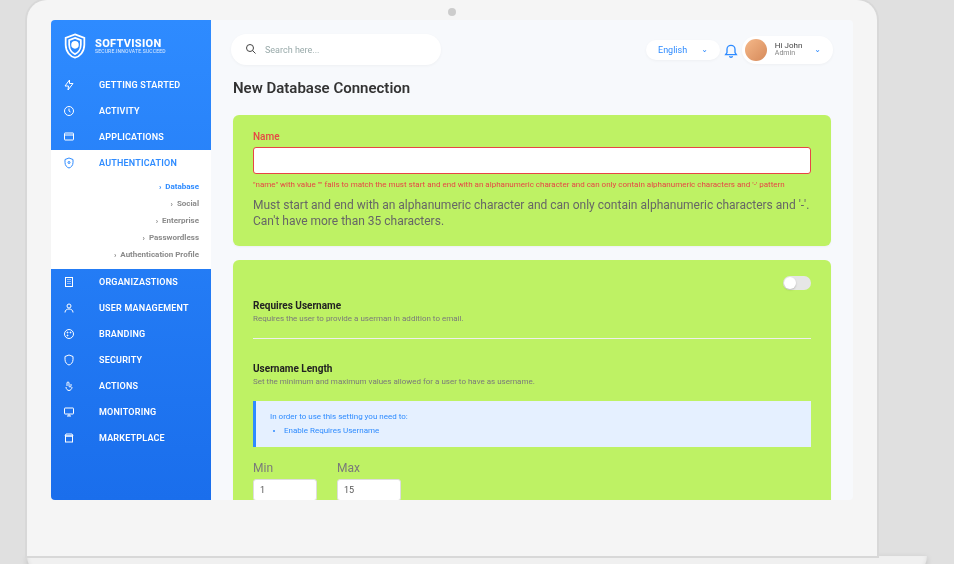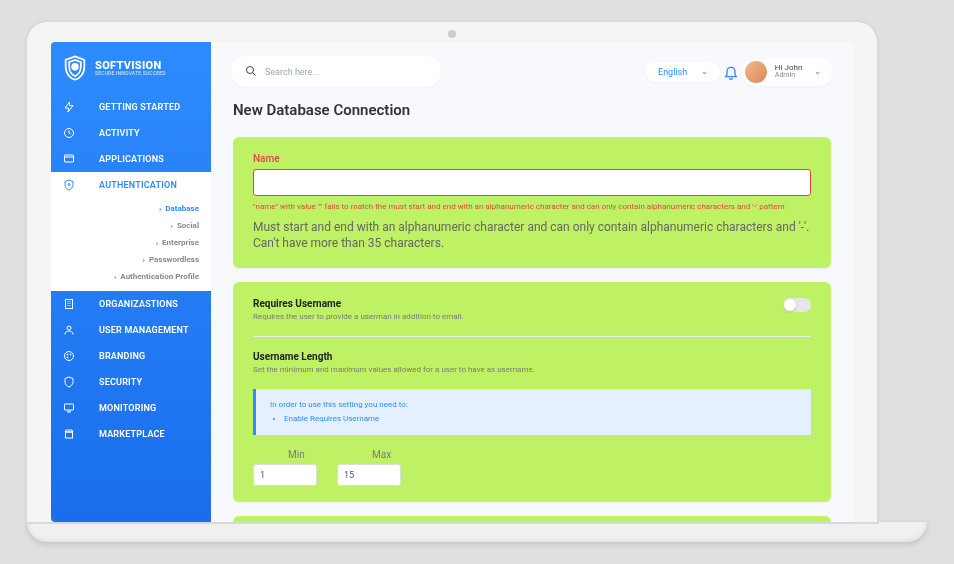--- a/index.html
+++ b/index.html
@@ -11,21 +11,21 @@
     body {
       background: #e0e0e0;
       display: flex;
       align-items: center;
       justify-content: center;
       min-height: 564px;
       width: 954px;
     }
     .laptop-frame {
       width: 850px;
-      height: 500px;
+      height: 556px;
       background: #f5f5f5;
       border-radius: 20px 20px 0 0;
       padding: 20px 24px 0 24px;
       position: relative;
       box-shadow: 0 0 0 2px #d8d8d8;
     }
     .laptop-base {
       width: 900px;
       height: 20px;
       background: #f0f0f0;
@@ -256,20 +256,21 @@
       display: flex;
       justify-content: space-between;
       align-items: flex-start;
       gap: 20px;
     }
     .setting-title {
       font-size: 10px;
       font-weight: 700;
       color: #222;
       margin-bottom: 3px;
+      margin-top: 24px;
     }
     .setting-desc {
       font-size: 8px;
       color: #7a7a7a;
       line-height: 1.3;
     }
     .toggle {
       width: 28px;
       height: 14px;
       background: #e6e6e6;
@@ -306,23 +307,22 @@
     .min-max {
       display: flex;
       gap: 20px;
     }
     .mm-field {
       display: flex;
       flex-direction: column;
       gap: 4px;
     }
     .mm-label {
-      font-size: 10px;
+      font-size: 12px;
       color: #7a7a7a;
-      margin-left: 35px;
     }
     .mm-input {
       width: 64px;
       border: 1px solid #ddd;
       border-radius: 3px;
       padding: 5px 6px;
       font-size: 9px;
       color: #555;
       outline: none;
     }
@@ -426,20 +426,29 @@
             </span>
         <span>BRANDING</span>
       </div>
       <div class="nav-item">
         <span class="nav-icon">
               <svg viewBox="0 0 24 24" fill="none" stroke="currentColor" stroke-width="2">
                 <path d="M12 2 L20 5 V11 C20 17 16 21 12 22 C8 21 4 17 4 11 V5 Z"></path>
               </svg>
             </span>
         <span>SECURITY</span>
+      </div>
+      <div class="nav-item">
+        <span class="nav-icon">
+              <svg viewBox="0 0 24 24" fill="none" stroke="currentColor" stroke-width="2">
+                <path d="M8 12 V6 a2 2 0 0 1 4 0 V12 a2 2 0 0 0 4 0 V8"></path>
+                <path d="M6 14 C6 18 9 21 12 21 C15 21 18 18 18 14"></path>
+              </svg>
+            </span>
+        <span>ACTIONS</span>
       </div>
       <div class="nav-item">
         <span class="nav-icon">
               <svg viewBox="0 0 24 24" fill="none" stroke="currentColor" stroke-width="2">
                 <rect x="3" y="4" width="18" height="12" rx="1"></rect>
                 <path d="M8 20 H16 M12 16 V20"></path>
               </svg>
             </span>
         <span>MONITORING</span>
       </div>

